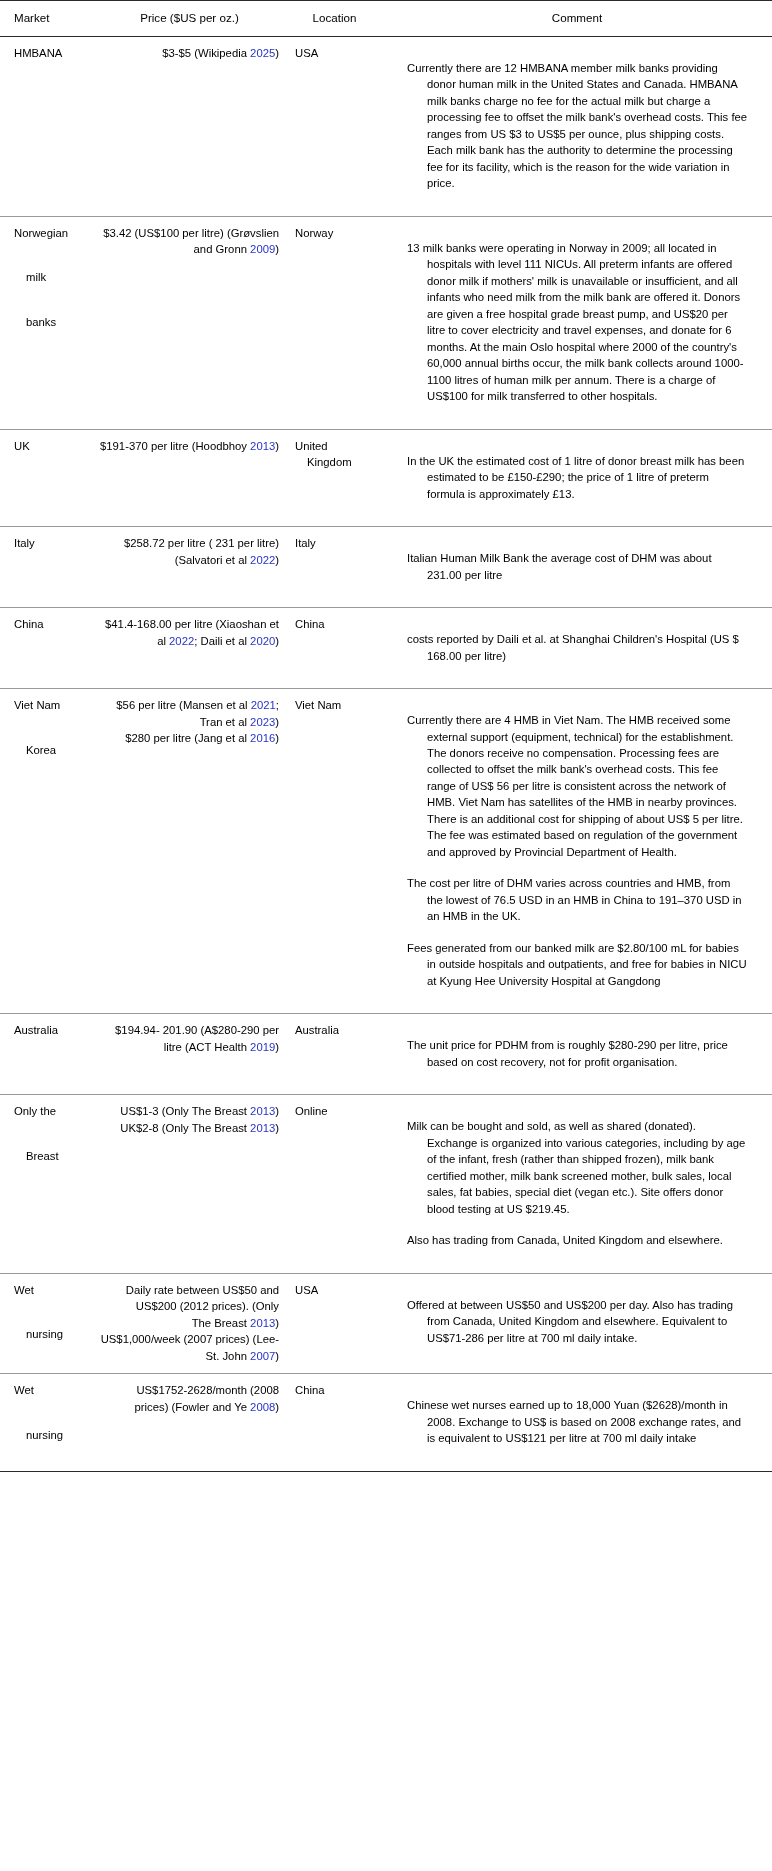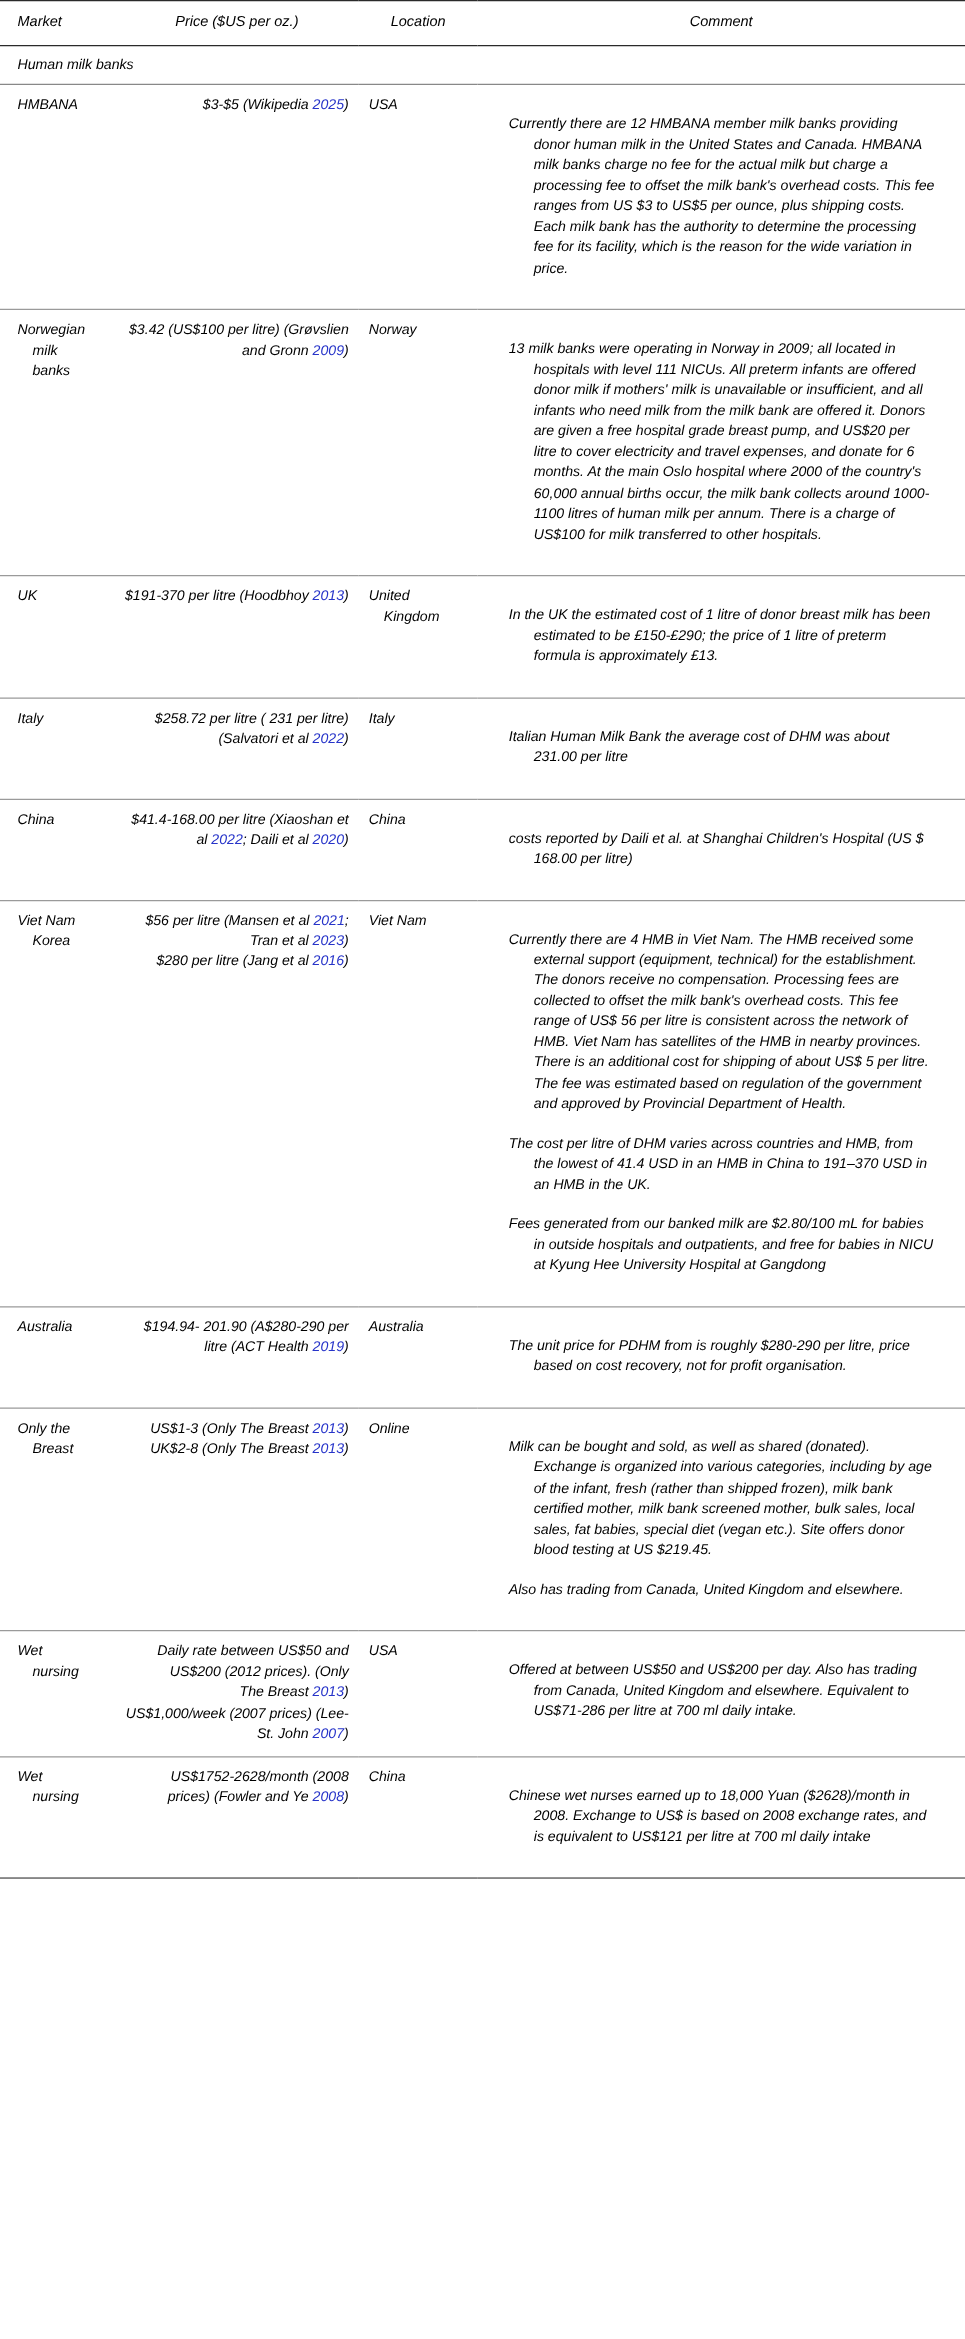--- a/index.html
+++ b/index.html
@@ -18,21 +18,20 @@
     box-sizing: border-box;
     padding: 0;
     background: #ffffff;
   }
   table.milk-table {
     width: 772px;
     border-collapse: collapse;
     table-layout: fixed;
     font-size: 11.3px;
     line-height: 1.46;
-    font-style: italic;
   }
   table.milk-table col.c-market   { width: 92px; }
   table.milk-table col.c-price    { width: 195px; }
   table.milk-table col.c-location { width: 95px; }
   table.milk-table col.c-comment  { width: 390px; }
 
   thead th {
     font-weight: normal;
     font-size: 11.6px;
     padding: 9px 6px 9px 6px;
@@ -57,21 +56,21 @@
     border-bottom: 1px solid #9a9a9a;
   }
   tbody tr.last-row td { border-bottom: 1.6px solid #2a2a2a; }
 
   td.cell-market {
     padding-left: 14px;
     padding-right: 4px;
     text-indent: 0;
   }
   td.cell-market .ln { display: block; }
-  td.cell-market .ln.ind { padding-left: 12px; }
+  td.cell-market .ln.ind { padding-left: 12px; margin-top: 28px; }
 
   td.cell-price {
     padding-left: 8px;
     padding-right: 8px;
   }
   td.cell-price .para {
     text-indent: 0;
     padding-left: 22px;
     margin: 0;
     text-align: right;
@@ -108,23 +107,20 @@
     </colgroup>
     <thead>
       <tr>
         <th class="th-market">Market</th>
         <th>Price ($US per oz.)</th>
         <th>Location</th>
         <th>Comment</th>
       </tr>
     </thead>
     <tbody id="table-body">
-        <tr class="section-row first">
-          <td colspan="4">Human milk banks</td>
-        </tr>
         <tr>
           <td class="cell-market">
             <span class="ln">HMBANA</span>
           </td>
           <td class="cell-price">
             <div class="para"><span class="first"></span><span>$3-$5 (Wikipedia </span><span class="cite">2025</span><span>)</span></div>
           </td>
           <td class="cell-location">
             <span class="ln">USA</span>
           </td>
@@ -198,21 +194,21 @@
           </td>
           <td class="cell-price">
             <div class="para"><span class="first"></span><span>$56 per litre (Mansen et al </span><span class="cite">2021</span><span>; Tran et al </span><span class="cite">2023</span><span>)</span></div>
             <div class="para"><span class="first"></span><span>$280 per litre (Jang et al </span><span class="cite">2016</span><span>)</span></div>
           </td>
           <td class="cell-location">
             <span class="ln">Viet Nam</span>
           </td>
           <td class="cell-comment">
             <p>Currently there are 4 HMB in Viet Nam. The HMB received some external support (equipment, technical) for the establishment. The donors receive no compensation. Processing fees are collected to offset the milk bank's overhead costs. This fee range of US$ 56 per litre is consistent across the network of HMB. Viet Nam has satellites of the HMB in nearby provinces. There is an additional cost for shipping of about US$ 5 per litre. The fee was estimated based on regulation of the government and approved by Provincial Department of Health.</p>
-            <p>The cost per litre of DHM varies across countries and HMB, from the lowest of 41.4 USD in an HMB in China to 191–370 USD in an HMB in the UK.</p>
+            <p>The cost per litre of DHM varies across countries and HMB, from the lowest of 76.5 USD in an HMB in China to 191–370 USD in an HMB in the UK.</p>
             <p>Fees generated from our banked milk are $2.80/100 mL for babies in outside hospitals and outpatients, and free for babies in NICU at Kyung Hee University Hospital at Gangdong</p>
           </td>
         </tr>
         <tr>
           <td class="cell-market">
             <span class="ln">Australia</span>
           </td>
           <td class="cell-price">
             <div class="para"><span class="first"></span><span>$194.94- 201.90 (A$280-290 per litre (ACT Health </span><span class="cite">2019</span><span>)</span></div>
           </td>

